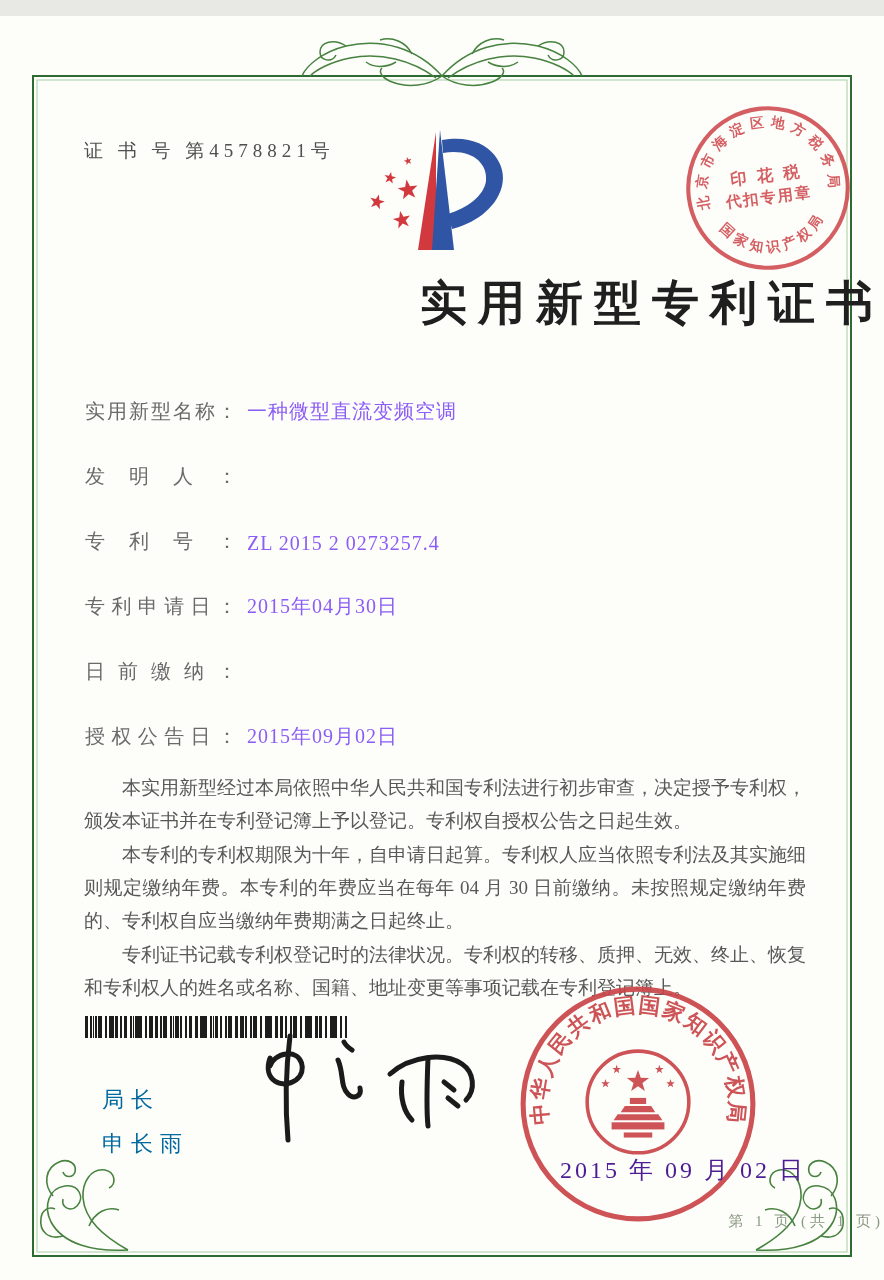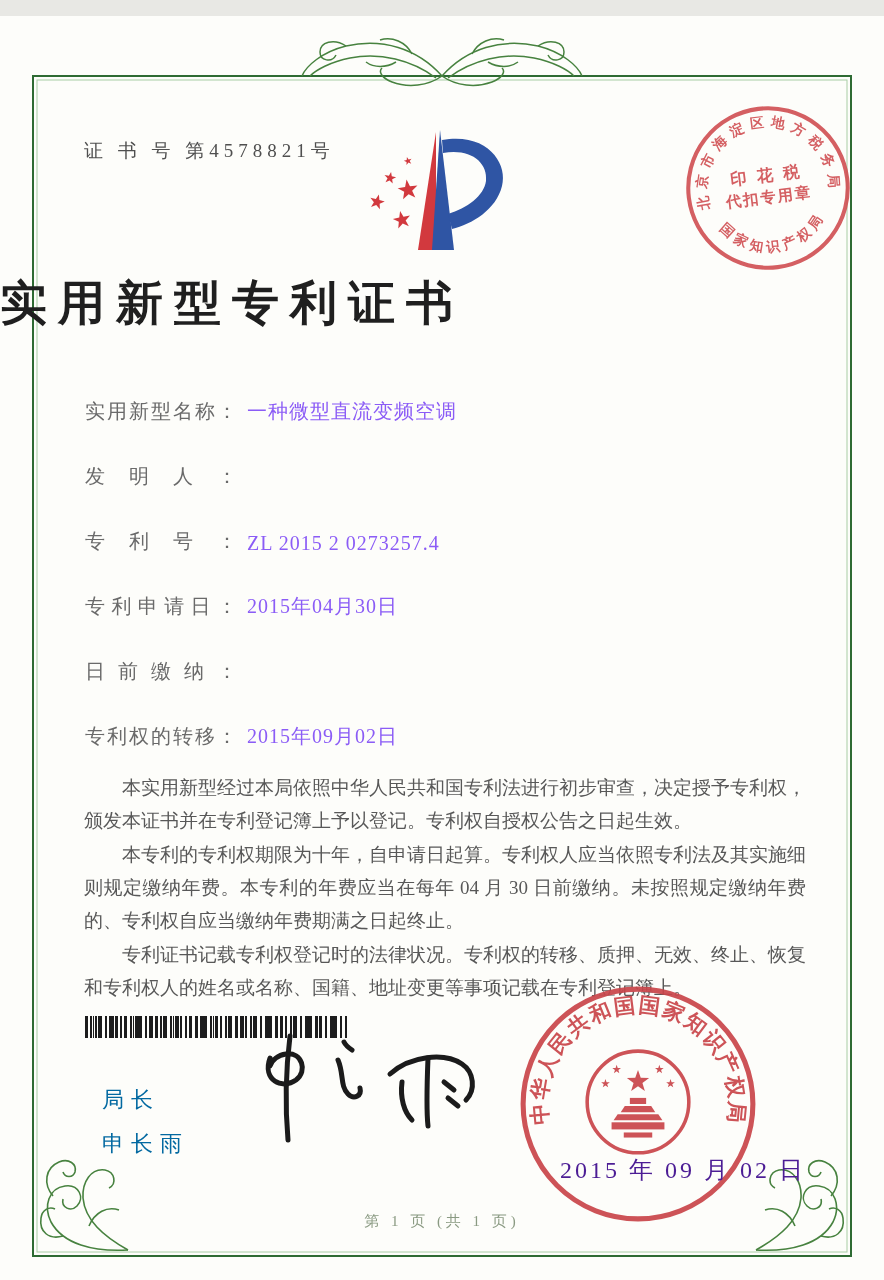--- a/index.html
+++ b/index.html
@@ -9,21 +9,21 @@
     font-family:"Liberation Serif","DejaVu Serif",serif;
   }
   .frame-svg{position:absolute;left:0;top:0;width:884px;height:1280px;pointer-events:none;}
   .cert-no{
     position:absolute;left:84px;top:122px;
     font-size:19px;letter-spacing:5px;color:#4f4f4f;
   }
   .logo{position:absolute;left:350px;top:110px;width:185px;height:138px;}
   .stamp-small{position:absolute;left:676px;top:80px;width:184px;height:184px;opacity:.88;transform:rotate(-7deg);}
   .title{
-    position:absolute;left:0;top:256px;width:100%;text-align:left;
+    position:absolute;left:0;top:256px;width:100%;text-align:right;
     font-size:47px;font-weight:700;letter-spacing:11px;color:#1f1f1f;
   }
   .fields{position:absolute;left:85px;top:382px;width:720px;}
   .frow{display:flex;align-items:flex-end;margin-bottom:38px;font-size:20px;color:#656565;}
   .flabel{
     display:inline-block;width:152px;flex:0 0 152px;
     text-align:justify;text-align-last:justify;color:#6a6a6a;
   }
   .fvalue{margin-left:10px;letter-spacing:1px;color:#8b5cf6;}
   .body-text{
@@ -42,21 +42,21 @@
     position:absolute;left:102px;top:1062px;
     font-size:22px;color:#0369a1;letter-spacing:7px;line-height:2.0;
   }
   .signature{position:absolute;left:252px;top:1012px;width:238px;height:124px;}
   .stamp-large{position:absolute;left:516px;top:966px;width:244px;height:244px;opacity:.92;}
   .stamp-date{
     position:absolute;left:560px;top:1138px;
     font-size:24px;letter-spacing:3px;color:#4c1d95;z-index:5;
   }
   .footer{
-    position:absolute;left:0;top:1196px;width:100%;text-align:center;
+    position:absolute;left:0;top:1196px;width:100%;text-align:right;
     font-size:15px;letter-spacing:4px;color:#8a9a82;
   }
 </style>
 </head>
 <body>
 
 <div class="page">
 
   <svg class="frame-svg" viewBox="0 0 884 1280">
     <defs>
@@ -135,21 +135,21 @@
       <span class="fvalue">ZL 2015 2 0273257.4</span>
     </div>
     <div class="frow">
       <span class="flabel">专利申请日：</span>
       <span class="fvalue">2015年04月30日</span>
     </div>
     <div class="frow">
       <span class="flabel">日前缴纳：</span>
     </div>
     <div class="frow">
-      <span class="flabel">专利权的转移：</span>
+      <span class="flabel">授权公告日：</span>
       <span class="fvalue">2015年09月02日</span>
     </div>
   </div>
 
   <div class="body-text">
     <p>本实用新型经过本局依照中华人民共和国专利法进行初步审查，决定授予专利权，颁发本证书并在专利登记簿上予以登记。专利权自授权公告之日起生效。</p>
     <p>本专利的专利权期限为十年，自申请日起算。专利权人应当依照专利法及其实施细则规定缴纳年费。本专利的年费应当在每年 04 月 30 日前缴纳。未按照规定缴纳年费的、专利权自应当缴纳年费期满之日起终止。</p>
     <p>专利证书记载专利权登记时的法律状况。专利权的转移、质押、无效、终止、恢复和专利权人的姓名或名称、国籍、地址变更等事项记载在专利登记簿上。</p>
   </div>
 

